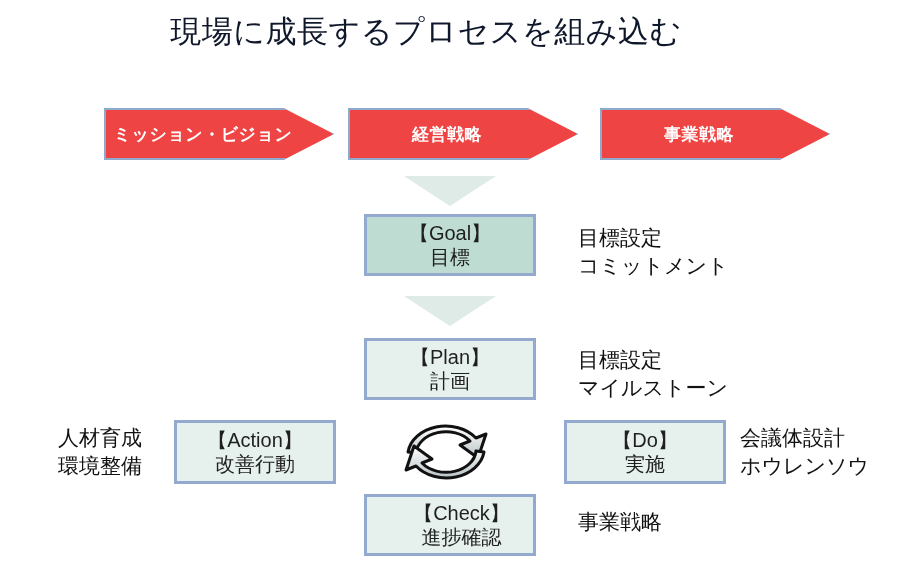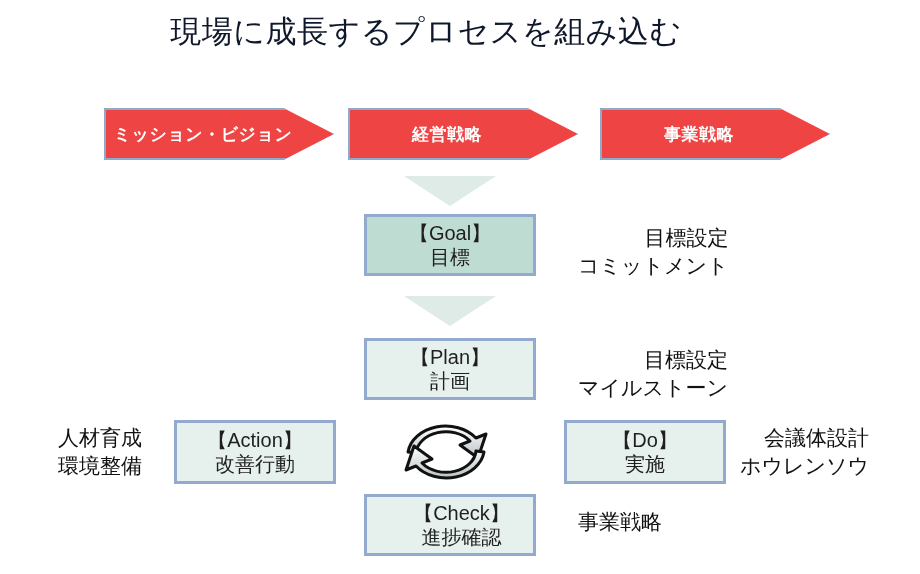--- a/index.html
+++ b/index.html
@@ -99,21 +99,21 @@
 
   
   .annot {
     position: absolute;
     font-size: 21px;
     line-height: 1.32;
     color: #111111;
     white-space: nowrap;
   }
   .annot .ln1, .annot .ln2 { display: block; }
-  .annot.right { text-align: right; }
+  .annot.right { text-align: left; }
   .annot.left  { text-align: left; }
 
   #annot-goal   { left: 578px; top: 224px; }
   #annot-plan   { left: 578px; top: 346px; }
   #annot-do     { left: 740px; top: 424px; }
   #annot-check  { left: 578px; top: 508px; }
   #annot-action { left: 58px;  top: 424px; }
 
   
   #cycle-icon {

